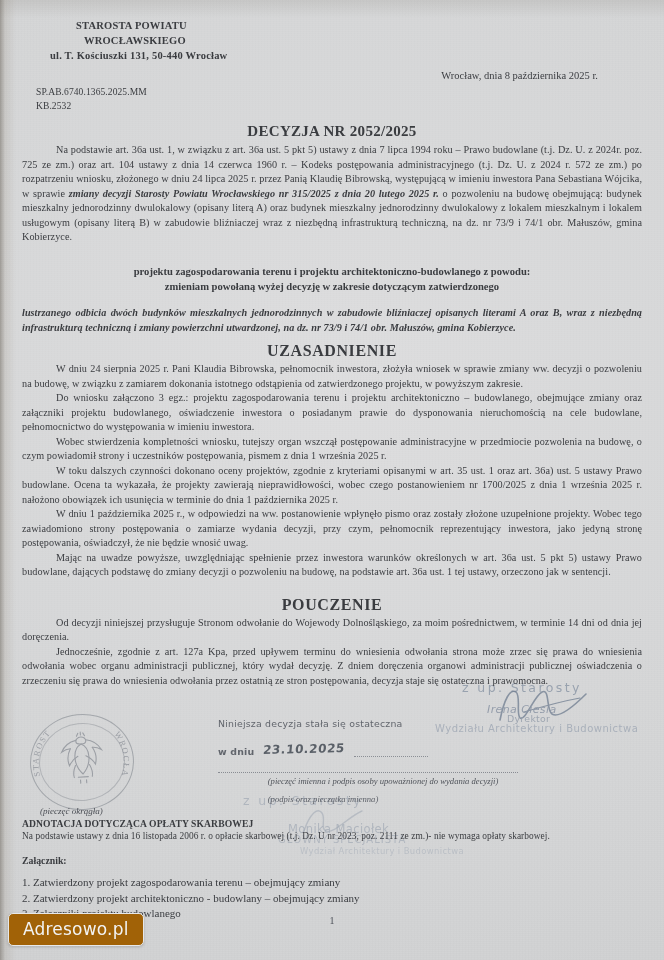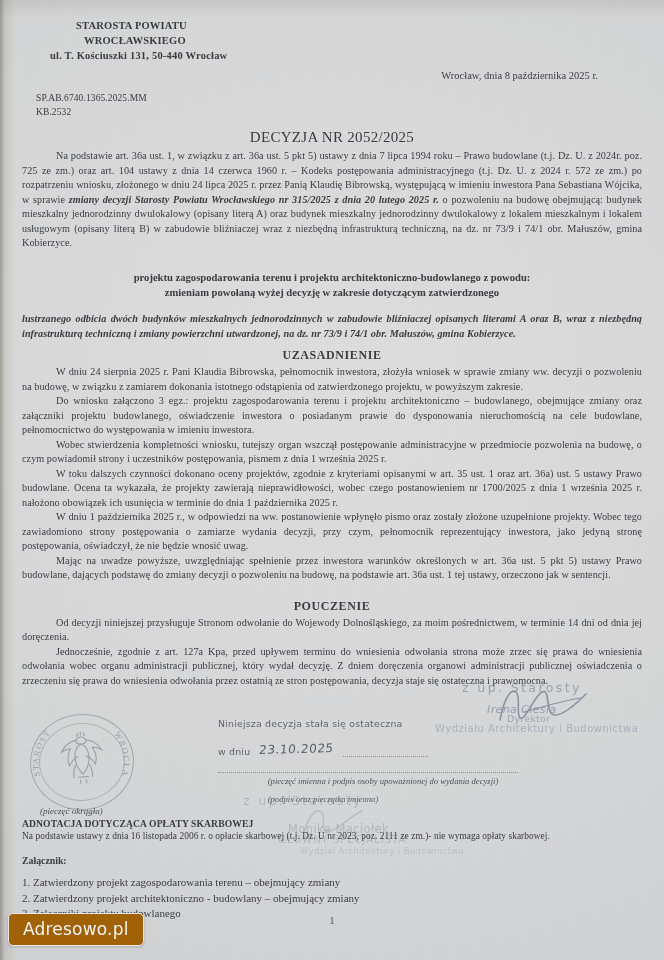--- a/index.html
+++ b/index.html
@@ -57,30 +57,30 @@
   .lh-2 { margin-left: 34px; }
   .lh-3 { margin-left: 0px; }
 
   .date-line {
     text-align: right;
     font-size: 10.5px;
     margin-top: 6px;
     padding-right: 44px;
   }
   .refs {
-    margin-top: 10px;
+    margin-top: 4px;
     margin-left: 14px;
     font-size: 9.5px;
     line-height: 1.5;
     letter-spacing: .1px;
   }
 
   .doc-title {
     text-align: center;
-    font-weight: normal;
+    font-weight: bold;
     font-size: 15px;
     letter-spacing: .3px;
     margin-top: 10px;
     margin-bottom: 3px;
   }
 
   
   p.body {
     margin: 0;
     font-size: 10.2px;
@@ -97,21 +97,21 @@
     font-weight: bold;
     font-size: 10.6px;
     line-height: 1.5;
   }
   .block-gap { height: 11px; }
   .block-gap-lg { height: 19px; }
 
   .section-head {
     text-align: center;
     font-weight: bold;
-    font-size: 12px;
+    font-size: 16px;
     letter-spacing: .6px;
     margin: 7px 0 2px;
   }
 
   
   .sign-zone {
     position: relative;
     height: 118px;
     margin-top: 2px;
   }
@@ -171,20 +171,21 @@
     font-family: "DejaVu Sans", sans-serif;
     font-size: 9.4px;
     color: #61656c;
     letter-spacing: .2px;
   }
   .final-row2 {
     margin-top: 13px;
     display: flex;
     align-items: flex-end;
     gap: 5px;
+    font-weight: bold;
   }
   .dotted-rule {
     flex: 1;
     border-bottom: 1px dotted rgba(90,95,105,.6);
     height: 11px;
   }
   .hand-date {
     font-family: "DejaVu Sans", sans-serif;
     font-size: 12px;
     color: #5a6068;

